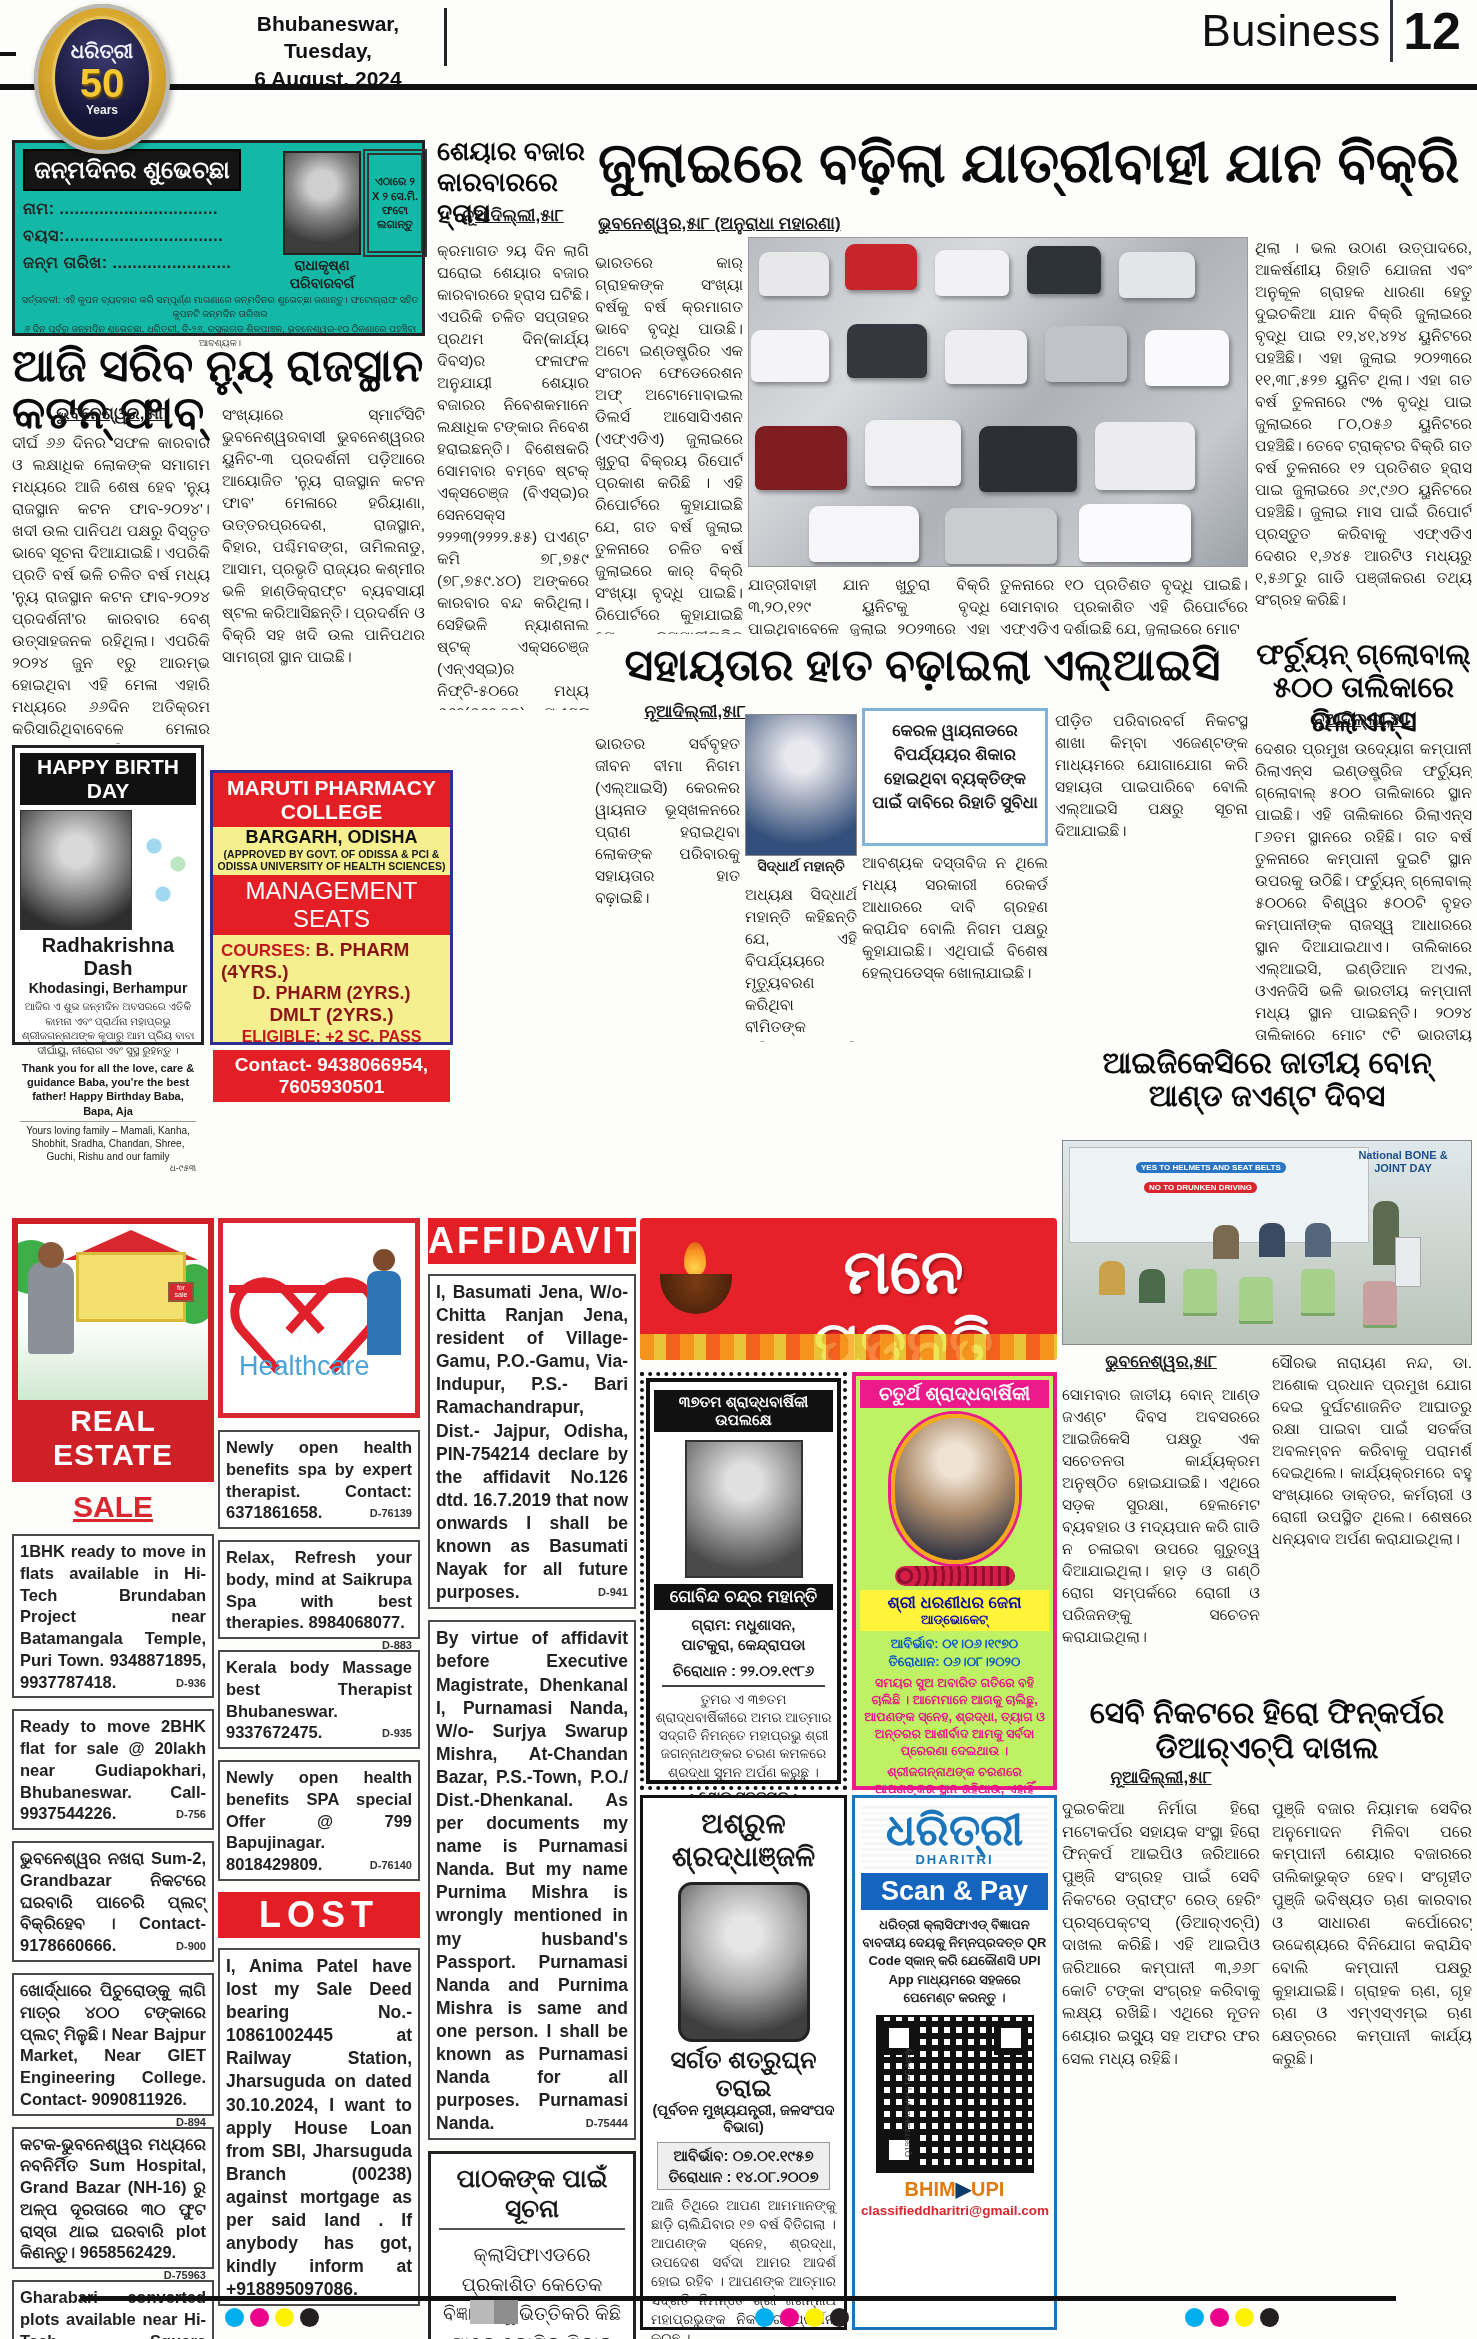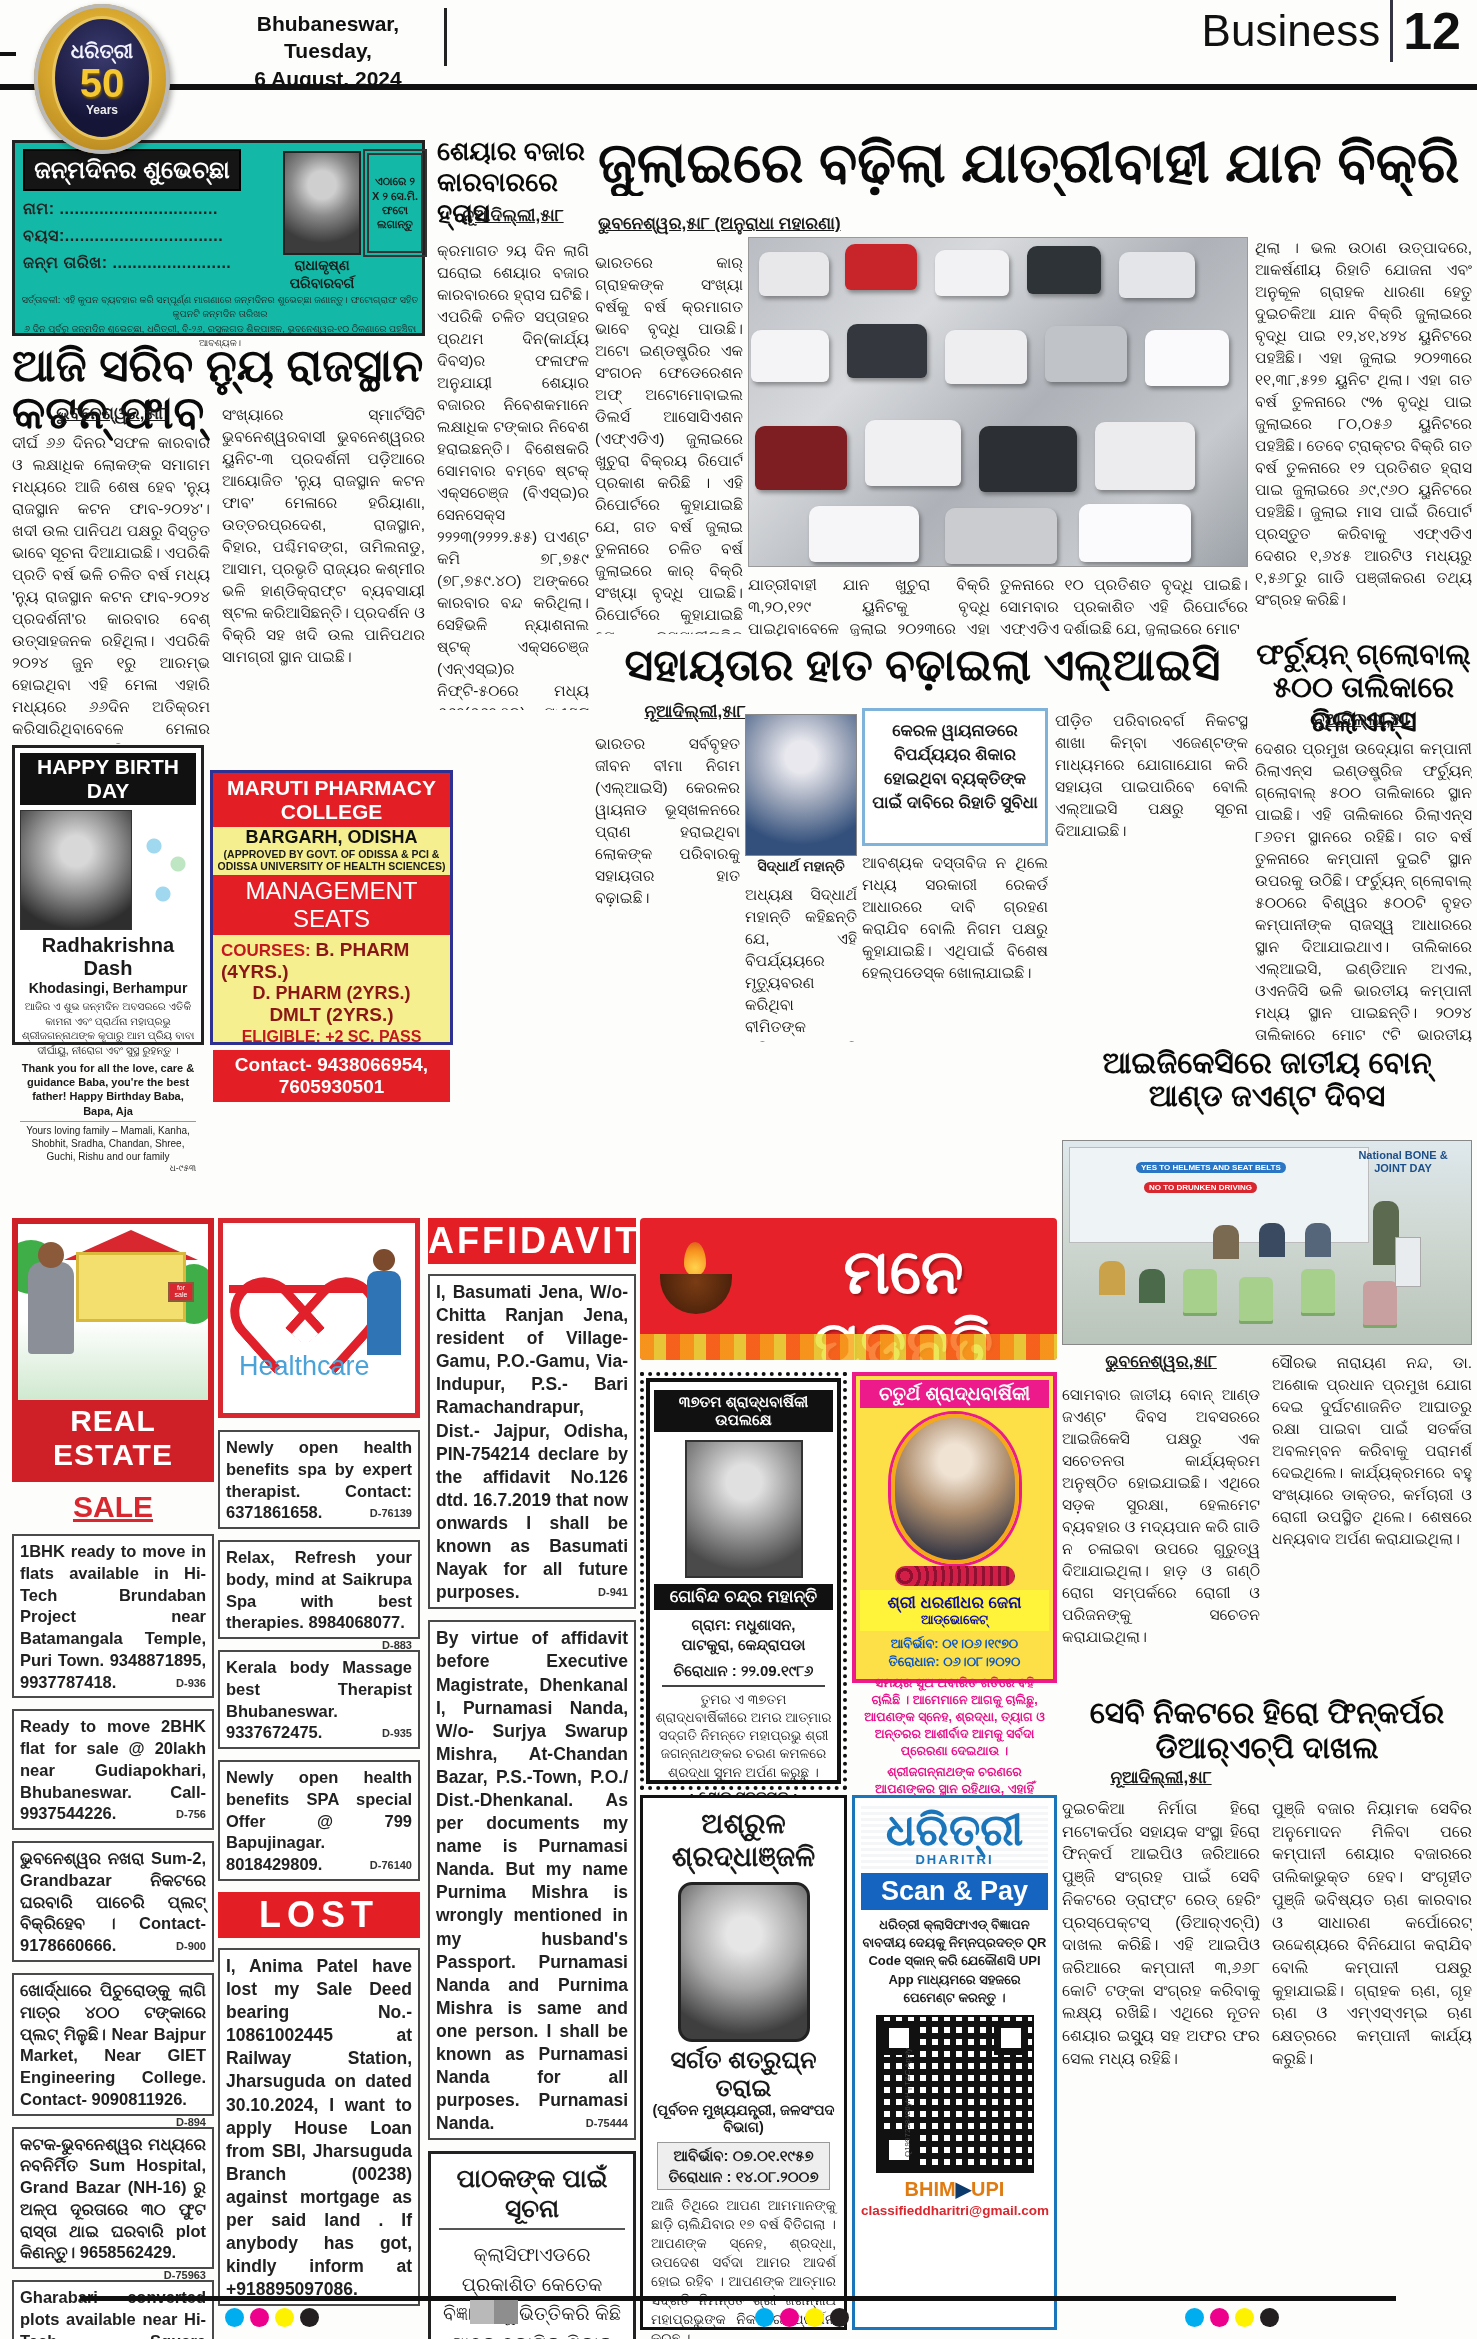--- a/index.html
+++ b/index.html
@@ -102,21 +102,21 @@
   .diya { position:absolute; left:14px; top:12px; width:92px; height:100px; }
   .diya-bowl { position:absolute; left:6px; top:44px; width:72px; height:40px; background:radial-gradient(circle at 50% 20%, #7a3c14 0%, #49200a 80%); border-radius:0 0 40px 40px; }
   .diya-flame { position:absolute; left:30px; top:12px; width:22px; height:34px; background:radial-gradient(circle at 50% 75%, #ffd34d 0%, #f8931f 60%, #d8541b 100%); border-radius:50% 50% 50% 50%/62% 62% 38% 38%; }
   .obit1 { left:640px; top:1372px; width:207px; height:418px; background:#fff; border:4px dotted #111; outline:4px solid #111; outline-offset:-10px; padding:14px 10px 6px 10px; }
   .obit1-head { background:#111; color:#fff; font-size:15px; font-weight:bold; text-align:center; padding:3px 2px; }
   .obit-photo { margin:8px auto 6px auto; width:118px; height:138px; background:radial-gradient(circle at 50% 30%, #e0e0e0 16%, #9c9c9c 45%, #4a4a4a 80%); border:2px solid #333; }
   .obit1-name { background:#111; color:#fff; font-size:17px; font-weight:bold; text-align:center; padding:3px 11px; }
   .obit-sm { font-size:15px; font-weight:bold; text-align:center; line-height:1.35; margin-top:5px; }
   .obit-line { border-top:2px solid #444; margin:4px 8px; }
   .obit-msg { font-size:13.5px; text-align:center; line-height:1.35; margin-top:4px; }
-  .anniv { left:852px; top:1372px; width:205px; height:311px; background:#fde047; border:4px solid #ec1a8b; padding:4px; }
+  .anniv { left:852px; top:1372px; width:205px; height:418px; background:#bef264; border:4px solid #ec1a8b; padding:4px; }
   .anniv-head { background:#ec1a8b; color:#fff; font-size:19px; font-weight:bold; text-align:center; padding:3px 0; }
   .anniv-photo { margin:6px auto 2px auto; width:128px; height:150px; border-radius:50%/46%; border:4px solid #f6a81b; box-shadow:0 0 0 3px #ec1a8b;
      background:radial-gradient(circle at 50% 30%, #f0e3d4 14%, #b09070 45%, #3a3a46 82%); }
   .anniv-roses { width:120px; height:20px; margin:0 auto; background:repeating-radial-gradient(circle at 10px 10px, #d31f48 0 5px, #8f1030 5px 8px); border-radius:10px; }
   .anniv-name { background:#fff43a; color:#0a0aa8; font-size:16.5px; font-weight:bold; text-align:center; padding:3px 1px; margin-top:4px; }
   .anniv-role { font-size:13px; }
   .anniv-dates { color:#0a55c8; font-size:13px; font-weight:bold; text-align:center; margin-top:4px; line-height:1.4; }
   .anniv-msg { color:#e8128a; font-size:12.5px; font-weight:bold; text-align:center; line-height:1.35; margin-top:4px; }
   .anniv-family { background:#fff43a; color:#222; font-size:13px; font-weight:bold; text-align:center; padding:3px 2px; margin-top:5px; }
   .obit2 { left:640px; top:1795px; width:207px; height:535px; background:#fff; border:3px solid #111; padding:10px 8px; }
@@ -377,21 +377,21 @@
   </div>
 
   <div class="abs obit1">
     <div class="obit1-head">୩୭ତମ ଶ୍ରାଦ୍ଧବାର୍ଷିକୀ ଉପଲକ୍ଷେ</div>
     <div class="obit-photo"></div>
     <div class="obit1-name">ଗୋବିନ୍ଦ ଚନ୍ଦ୍ର ମହାନ୍ତି</div>
     <div class="obit-sm">
       <span>ଗ୍ରାମ: ମଧୁଶାସନ,</span><br>
       <span>ପାଟକୁରା, କେନ୍ଦ୍ରାପଡା</span>
     </div>
-    <div class="obit-sm">ଚିରୋଧାନ : ୨୨.09.୧୯୮୬</div>
+    <div class="obit-sm">ଚିରୋଧାନ : ୨୨.୦୨.୧୯୮୬</div>
     <div class="obit-line"></div>
     <div class="obit-msg">ତୁମର ଏ ୩୭ତମ ଶ୍ରାଦ୍ଧବାର୍ଷିକୀରେ ଅମର ଆତ୍ମାର ସଦ୍‌ଗତି ନିମନ୍ତେ ମହାପ୍ରଭୁ ଶ୍ରୀ ଜଗନ୍ନାଥଙ୍କର ଚରଣ କମଳରେ ଶ୍ରଦ୍ଧା ସୁମନ ଅର୍ପଣ କରୁଛୁ ।</div>
     <div class="obit-sm">
       <span>-: ଶୋକ ସନ୍ତପ୍ତ :-</span><br>
       <span>ବନ୍ଧୁ ଓ ପରିବାରବର୍ଗ</span>
     </div>
     <div style="text-align:right;font-size:9px;">ଧ-୯୭୯</div>
   </div>
 
   <div class="abs anniv">

